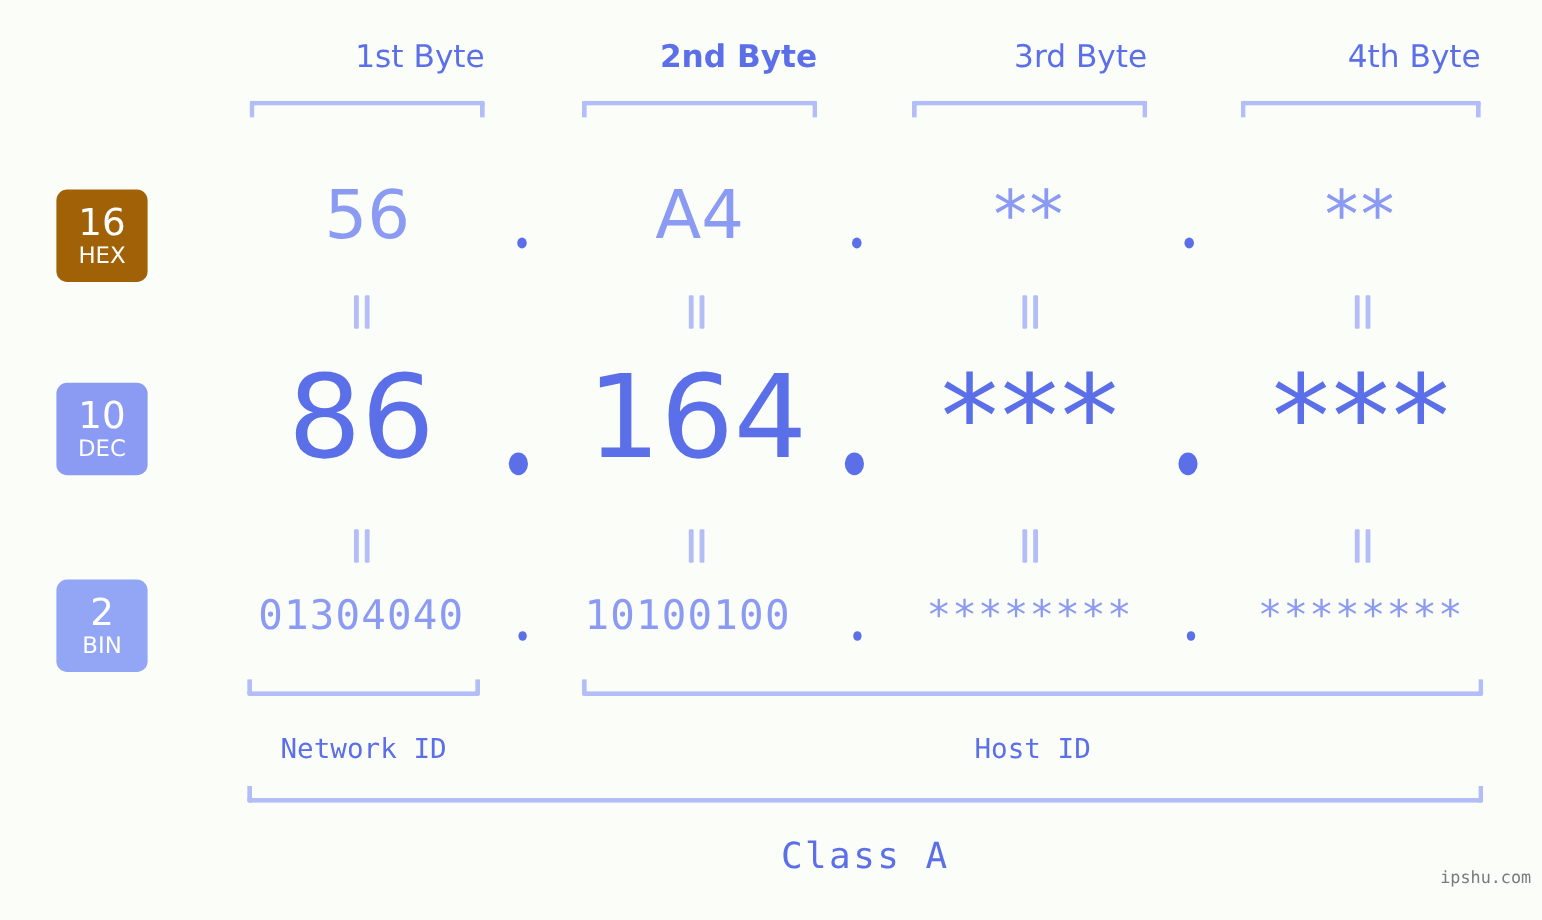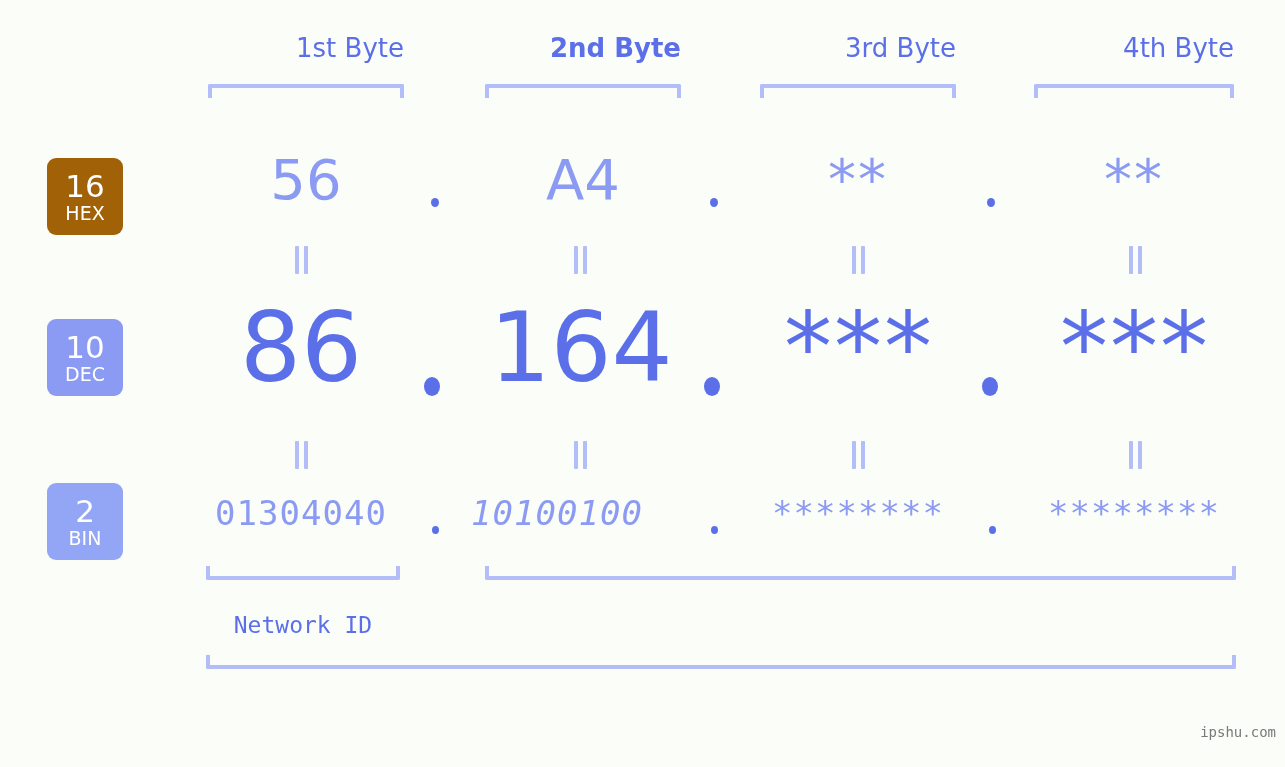--- a/index.html
+++ b/index.html
@@ -257,31 +257,33 @@
     <span></span>
       <span></span>
   </div>
   <div class="eqmark eq-lower" style="left:1128px;">
     <span></span>
       <span></span>
   </div>
 
   <div class="row-bin">
     <div class="val" style="left:200px;width:202px;">01304040</div>
-    <div class="val" style="left:456px;width:202px;font-style:italic;">10100100</div>
+    <div class="val" style="left:472px;width:202px;">10100100</div>
     <div class="val" style="left:757px;width:202px;">********</div>
     <div class="val" style="left:1033px;width:202px;">********</div>
 
     <div class="dot dot-bin" style="left:432px;"></div>
     <div class="dot dot-bin" style="left:711px;"></div>
     <div class="dot dot-bin" style="left:989px;"></div>
   </div>
 
   <div class="bracket-bottom" style="left:206px;top:566px;width:194px;"></div>
   <div class="bracket-bottom" style="left:485px;top:566px;width:751px;"></div>
 
   <div class="id-label" style="left:206px;width:194px;">Network ID</div>
+  <div class="id-label" style="left:485px;width:751px;">Host ID</div>
 
   <div class="bracket-bottom" style="left:206px;top:655px;width:1030px;"></div>
+  <div id="class-label">Class A</div>
 
   <div id="watermark">ipshu.com</div>
 
 </div>
 
 </body></html>

